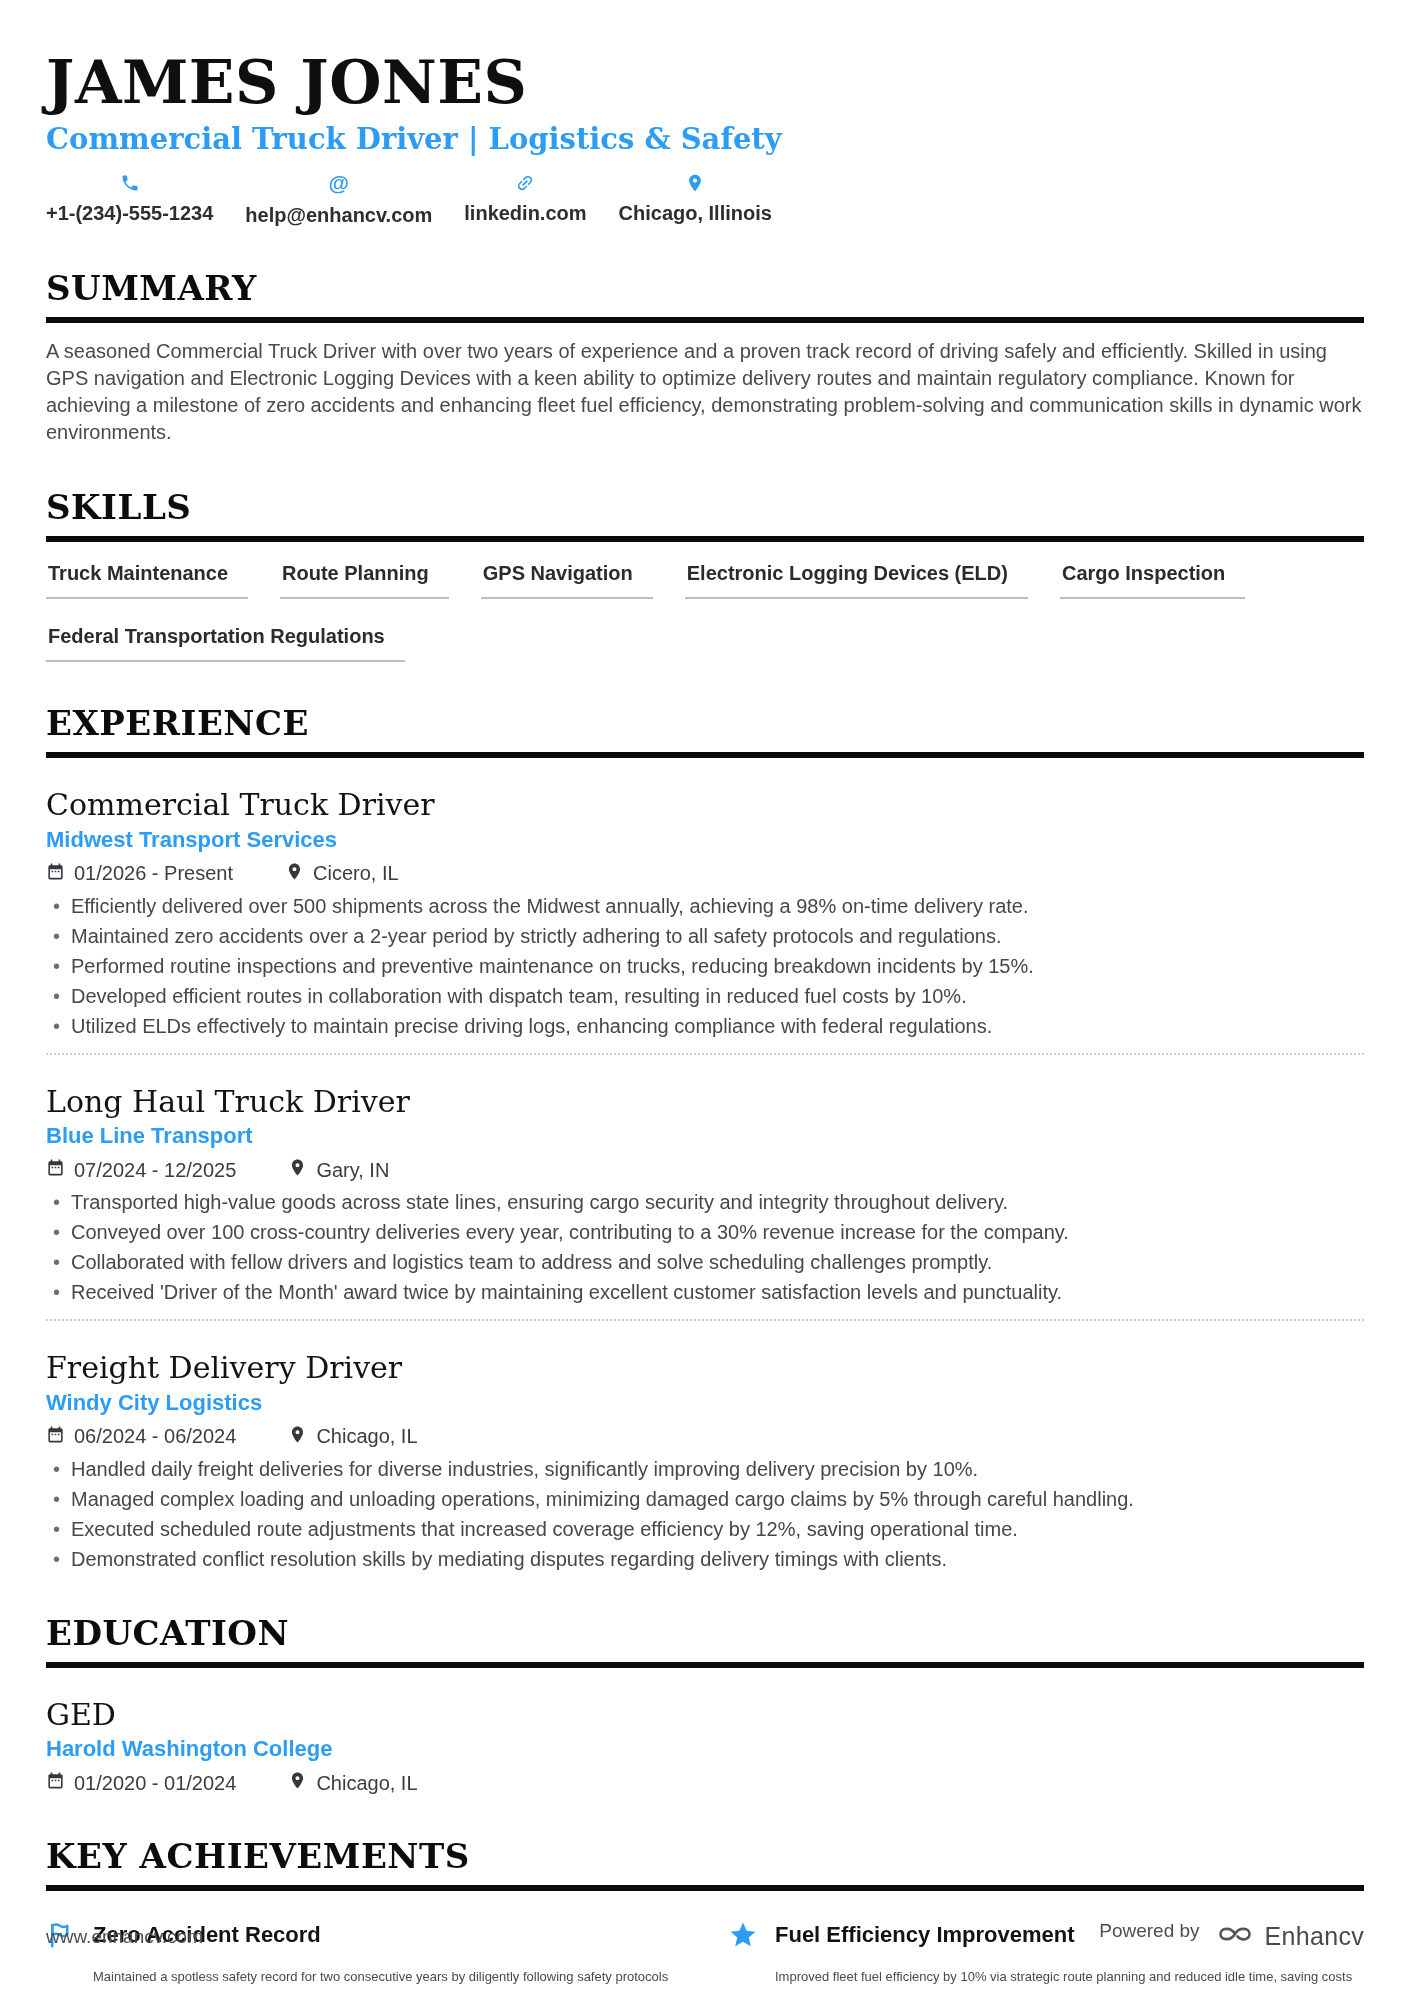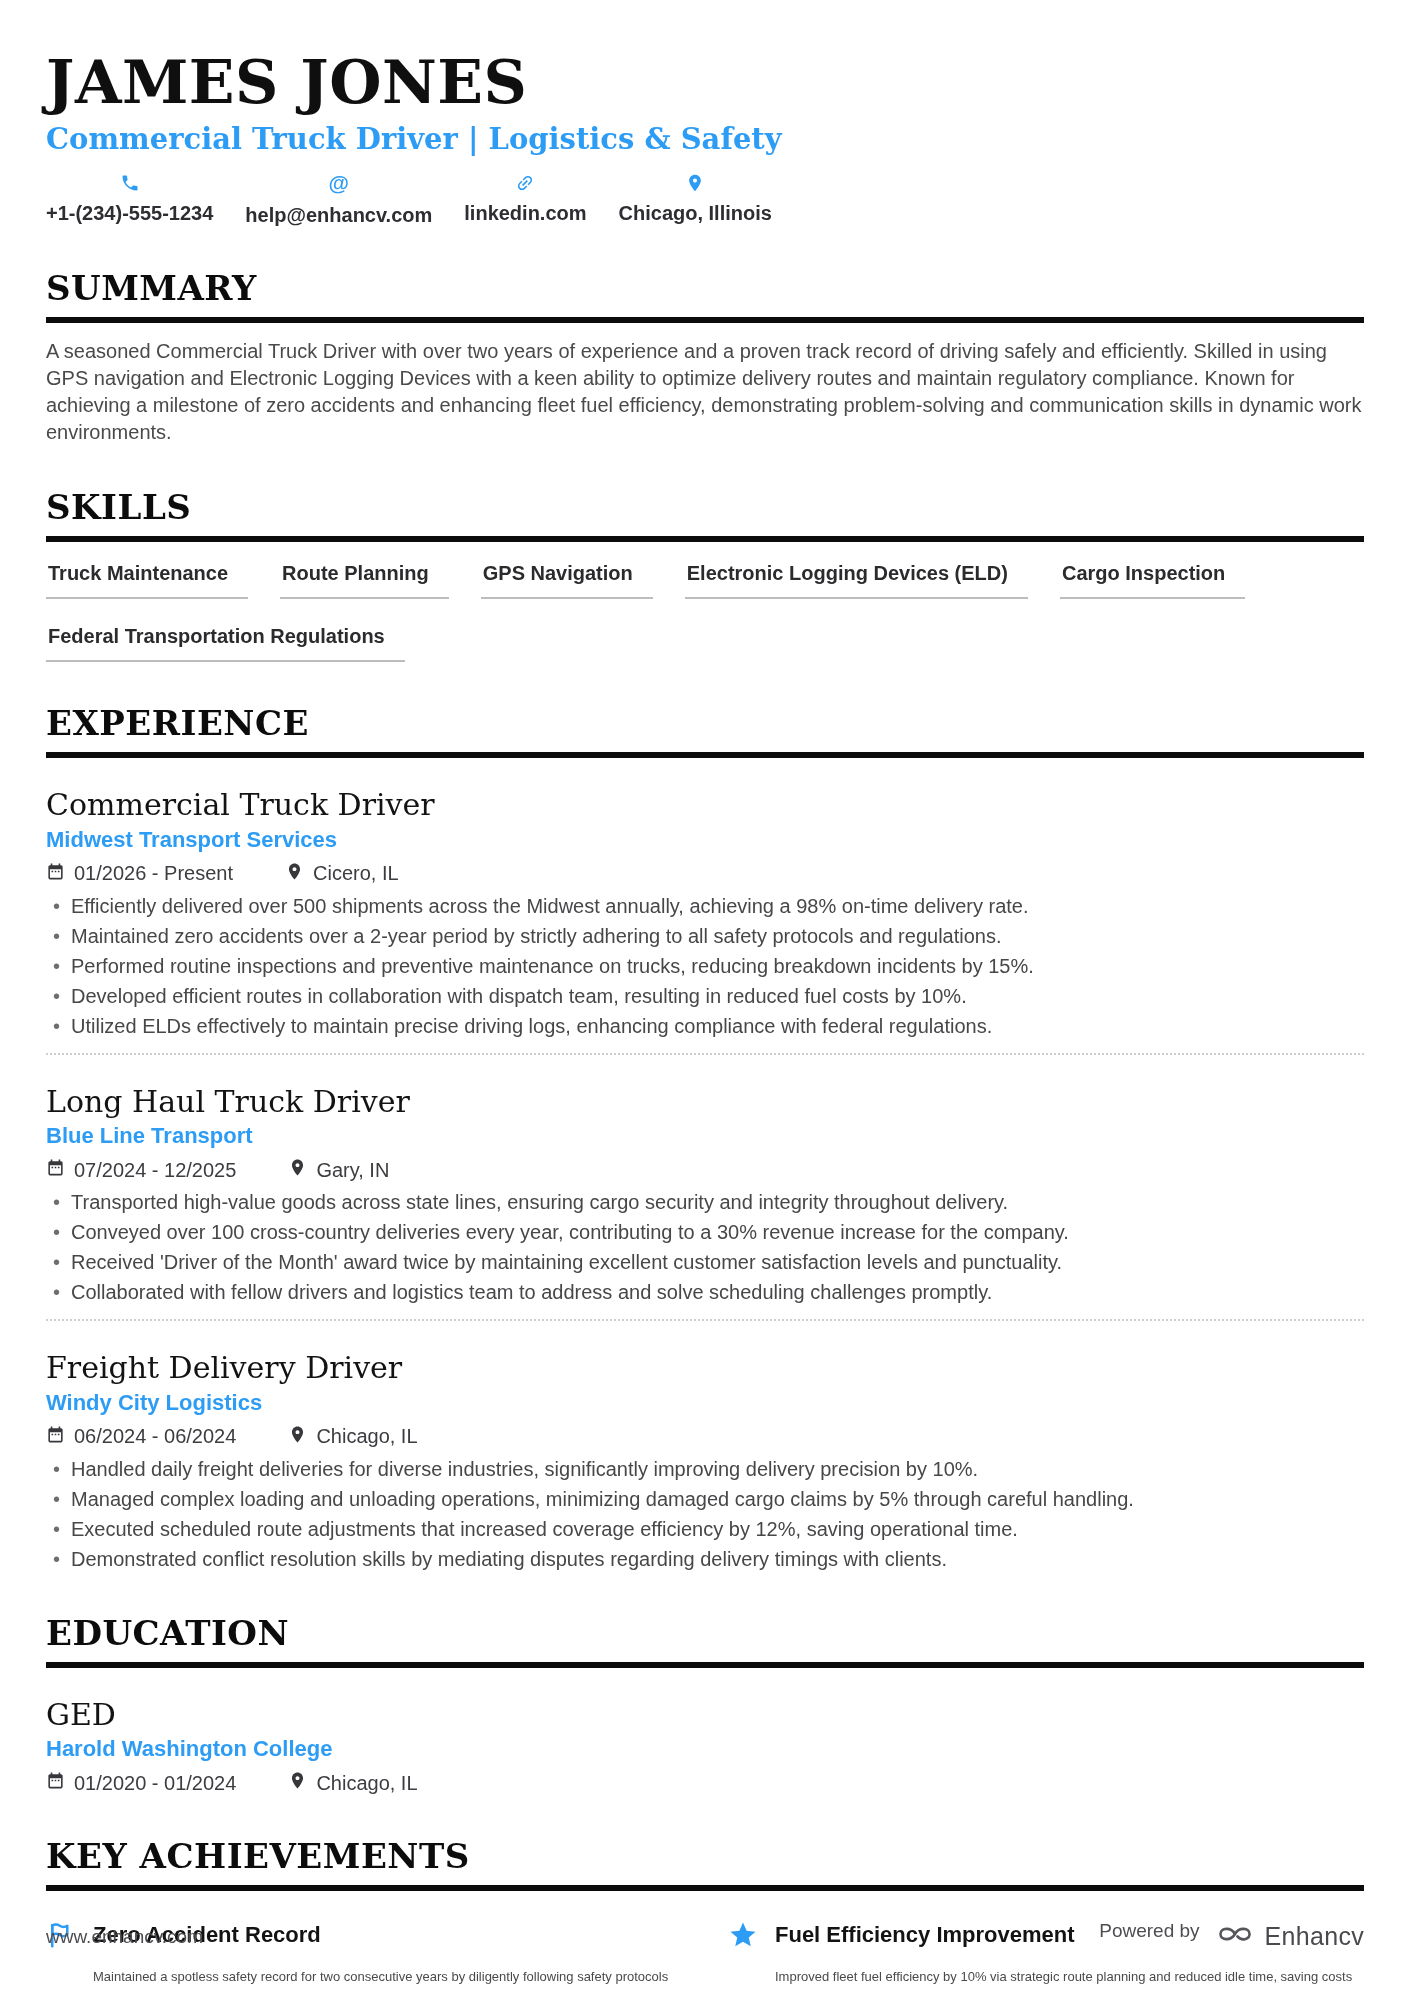--- a/index.html
+++ b/index.html
@@ -153,22 +153,22 @@
         <span class="mi">
           <span><svg width="19" height="19" viewBox="0 0 24 24" fill="#37373c">
                 <path d="M12 2C8.13 2 5 5.13 5 9c0 5.25 7 13 7 13s7-7.75 7-13c0-3.87-3.13-7-7-7zm0 9.5c-1.38 0-2.5-1.12-2.5-2.5s1.12-2.5 2.5-2.5 2.5 1.12 2.5 2.5-1.12 2.5-2.5 2.5z"></path>
               </svg></span>
           <span>Gary, IN</span>
         </span>
       </div>
       <ul class="bullets">
         <li>Transported high-value goods across state lines, ensuring cargo security and integrity throughout delivery.</li>
         <li>Conveyed over 100 cross-country deliveries every year, contributing to a 30% revenue increase for the company.</li>
+        <li>Collaborated with fellow drivers and logistics team to address and solve scheduling challenges promptly.</li>
         <li>Received 'Driver of the Month' award twice by maintaining excellent customer satisfaction levels and punctuality.</li>
-        <li>Collaborated with fellow drivers and logistics team to address and solve scheduling challenges promptly.</li>
       </ul>
     </article>
 
     <div class="dotted"></div>
 
     <article class="job">
       <h4 class="job-title">Freight Delivery Driver</h4>
       <div class="company">Windy City Logistics</div>
       <div class="meta">
         <span class="mi">

